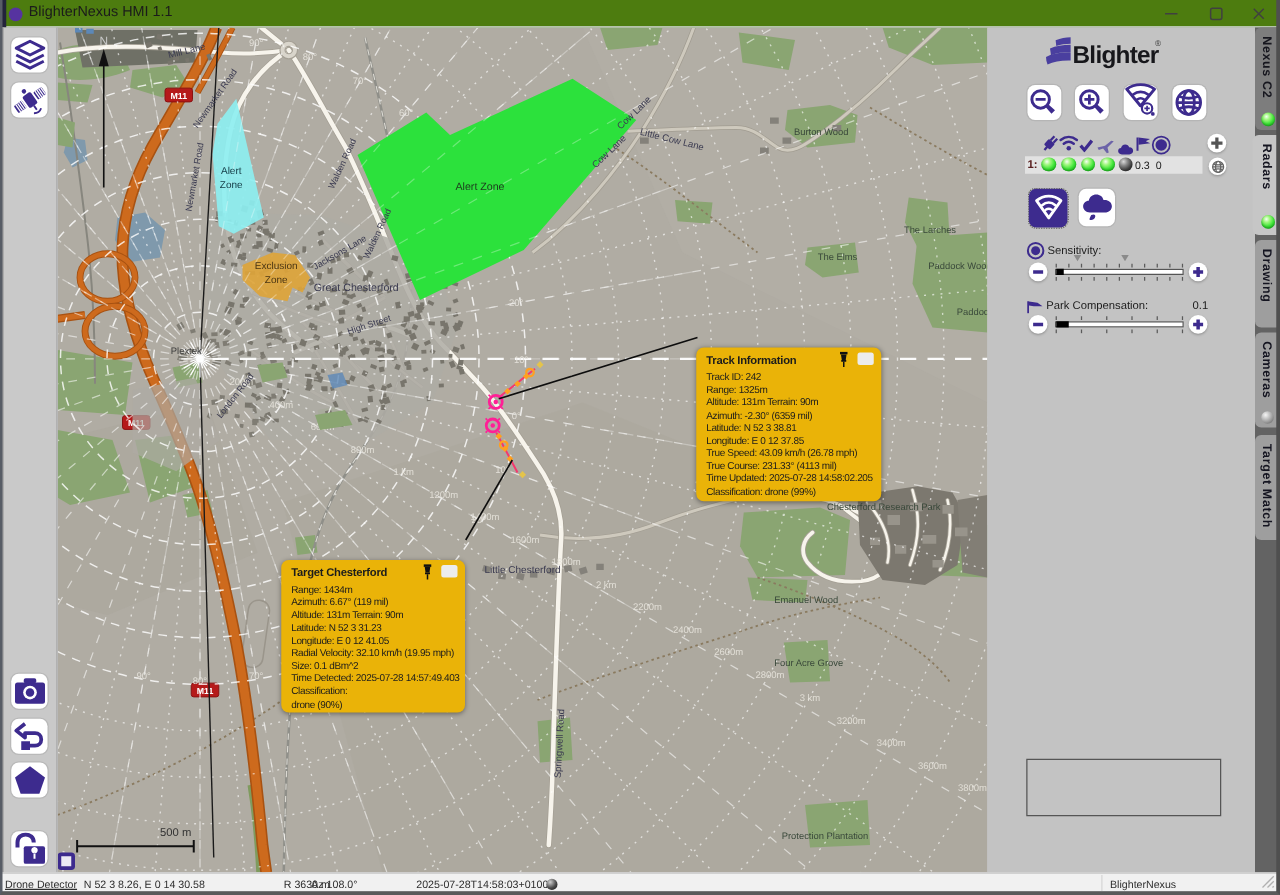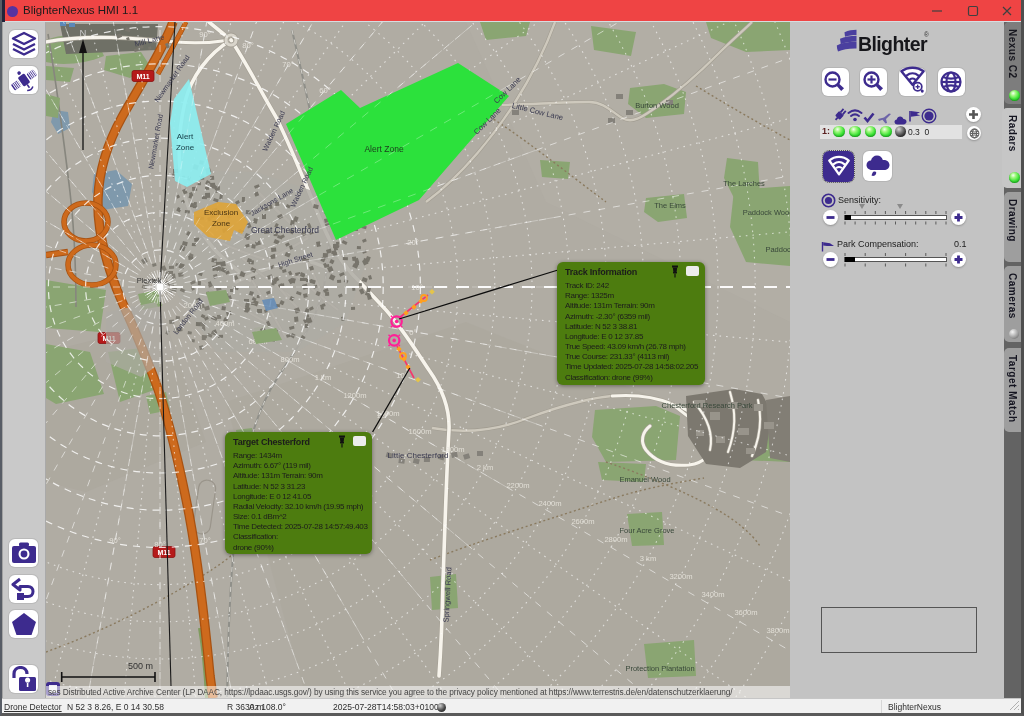--- a/index.html
+++ b/index.html
@@ -1,34 +1,34 @@
 <!DOCTYPE html>
 <html><head><meta charset="utf-8">
 <style>
 * { margin:0; padding:0; box-sizing:border-box; }
 body { width:1024px; height:716px; font-family:"Liberation Sans", sans-serif; overflow:hidden; position:relative; background:#c3c3c3; }
-#titlebar { position:absolute; left:0; top:0; width:1024px; height:22px; background:#ef4444; border-bottom:1px solid #d8dce0; }
+#titlebar { position:absolute; left:0; top:0; width:1024px; height:22px; background:#4d7c0f; border-bottom:1px solid #d8dce0; }
 #titlebar .dot { position:absolute; left:7px; top:5.5px; width:11px; height:11px; border-radius:50%; background:#5633a0; }
 #titlebar .t { position:absolute; left:23px; top:4px; font-size:11.5px; color:#1b1b1b; }
 .wbtn { position:absolute; top:0; width:34px; height:21px; color:#404040; text-align:center; }
 #leftbar { position:absolute; left:0; top:22px; width:46px; height:676px; background:#c9c9c9; border-right:1px solid #a9a9a9; }
 #leftbar::before { content:""; position:absolute; left:0; top:0; width:3px; height:676px; background:#a2a2a2; }
 .sbtn { position:absolute; left:9px; width:29px; height:28px; background:#fff; border-radius:6px; box-shadow:0 0 0 1px #b9b9b9; display:flex; align-items:center; justify-content:center; }
 #map { position:absolute; left:46px; top:22px; width:744px; height:676px; overflow:hidden; }
 #rightpanel { position:absolute; left:790px; top:22px; width:214px; height:676px; background:#c3c3c3; }
 #tabstrip { position:absolute; left:1004px; top:22px; width:20px; height:676px; background:#636363; }
 .tab { position:absolute; left:0; width:20px; border-radius:5px 0 0 5px; }
 .tab .tx { position:absolute; left:3px; top:7px; writing-mode:vertical-rl; font-size:10px; font-weight:bold; color:#141420; letter-spacing:0.5px; }
 .led { border-radius:50%; position:absolute; }
 #statusbar { position:absolute; left:0; top:698px; width:1024px; height:15px; background:#f1f1f1; border-top:1px solid #c6c6c6; font-size:8.5px; color:#2e2e2e; }
 #statusbar span { position:absolute; top:3px; }
 #winborder { position:absolute; pointer-events:none; left:0; top:0; width:1024px; height:716px; border-right:3px solid #4f4f4f; border-bottom:3px solid #5a5a5a; border-left:2px solid #585d66; }
 .rbtn { position:absolute; width:27px; height:28px; background:#fff; border-radius:6px; box-shadow:0 0 0 1px #b5b5b5; display:flex; align-items:center; justify-content:center; }
 .circbtn { position:absolute; background:#fff; border-radius:50%; box-shadow:0 1px 2px rgba(0,0,0,0.25); display:flex; align-items:center; justify-content:center; }
-.popup { position:absolute; background:#4d7c0f; border-radius:6px; box-shadow:0 1px 4px rgba(0,0,0,0.4); font-size:8px; letter-spacing:-0.3px; color:#1c1c1c; line-height:10.15px; white-space:nowrap; }
+.popup { position:absolute; background:#eab308; border-radius:6px; box-shadow:0 1px 4px rgba(0,0,0,0.4); font-size:8px; letter-spacing:-0.3px; color:#1c1c1c; line-height:10.15px; white-space:nowrap;margin-top:16px; }
 .popup .title { font-weight:bold; font-size:9px; letter-spacing:-0.2px; margin-bottom:4px; }
 .popup .gbtn { position:absolute; width:13px; height:10px; background:#ececec; border-radius:2px; }
 #attrib { position:absolute; left:0px; top:664px; width:744px; height:12px; background:rgba(255,255,255,0.55); font-size:8.3px; color:#454545; letter-spacing:-0.1px; white-space:nowrap; overflow:hidden; padding-left:2px; line-height:12px; }
 .mini { position:absolute; }
 </style></head>
 <body>
 
 <div id="map">
 <svg width="744" height="676" viewBox="0 0 744 676">
 <rect width="744" height="676" fill="#b0aca3"></rect>
@@ -692,21 +692,20 @@
 <polygon points="160,270 180,268 184,280 164,284" fill="#8aa572"></polygon>
 <polygon points="206,310 230,306 236,318 210,322" fill="#8aa572"></polygon>
 <text x="338" y="130" font-size="8.5" fill="#1d3a1d" text-anchor="middle">Alert Zone</text>
 <text x="139" y="117" font-size="8" fill="#143c46" text-anchor="middle">Alert</text>
 <text x="139" y="128" font-size="8" fill="#143c46" text-anchor="middle">Zone</text>
 <text x="175" y="193" font-size="8" fill="#4a3513" text-anchor="middle">Exclusion</text>
 <text x="175" y="204" font-size="8" fill="#4a3513" text-anchor="middle">Zone</text>
 <rect x="0" y="660" width="14" height="14" rx="3" fill="#3d2b8e"></rect>
       <rect x="3" y="663" width="8" height="8" fill="#fff" opacity="0.9"></rect>
 </svg>
-<div id="attrib">ses Distributed Active Archive Center (LP DAAC, https://lpdaac.usgs.gov/) by using this service you agree to the privacy policy mentioned at https://www.terrestris.de/en/datenschutzerklaerung/</div>
 
 <div class="popup" id="trackpop" style="left:511px; top:240px; width:148px; height:123px; padding:5px 0 0 8px;">
 <div class="title">Track Information</div>
 <div style="position:absolute; right:25px; top:3px;"><svg width="10" height="13" viewBox="0 0 10 13">
           <rect x="2" y="0.5" width="6" height="2" fill="#111"></rect>
           <path d="M2.8,2.5 L7.2,2.5 L6.6,7 L3.4,7 Z" fill="#111"></path>
           <rect x="3" y="7" width="4" height="1.4" fill="#111"></rect>
           <line x1="5" y1="8.4" x2="5" y2="12.5" stroke="#111" stroke-width="1.2"></line>
         </svg></div>
 <div class="gbtn" style="right:6px; top:4px;"></div>

